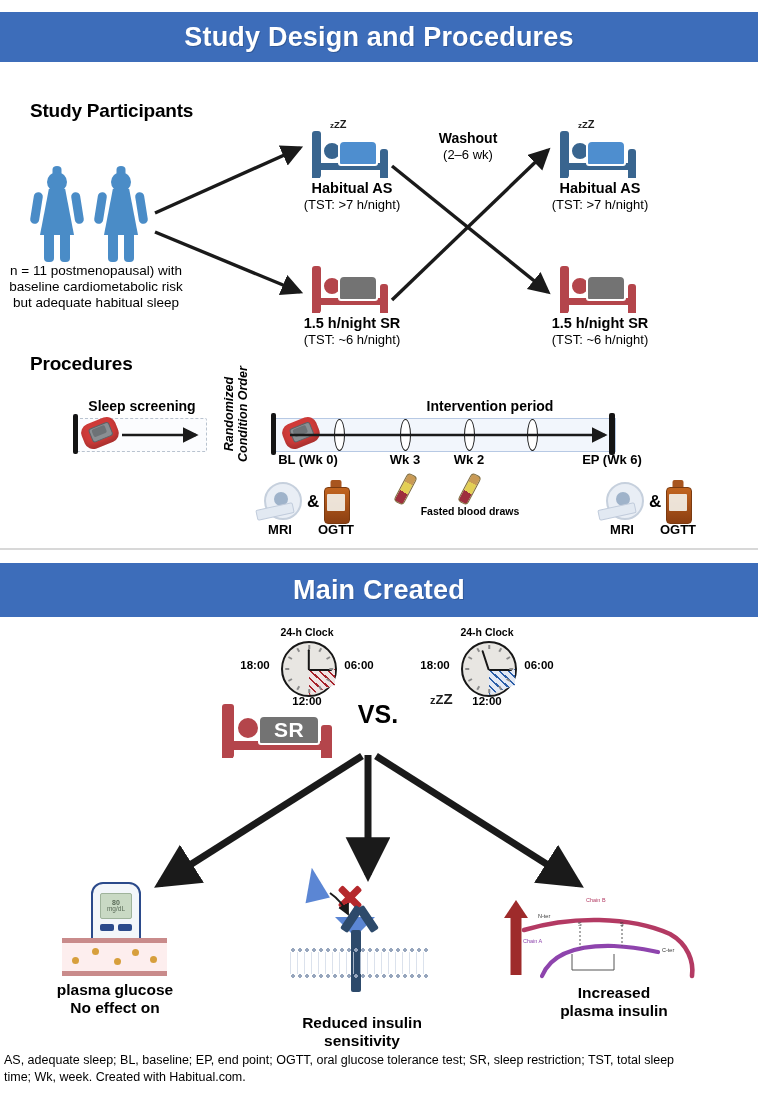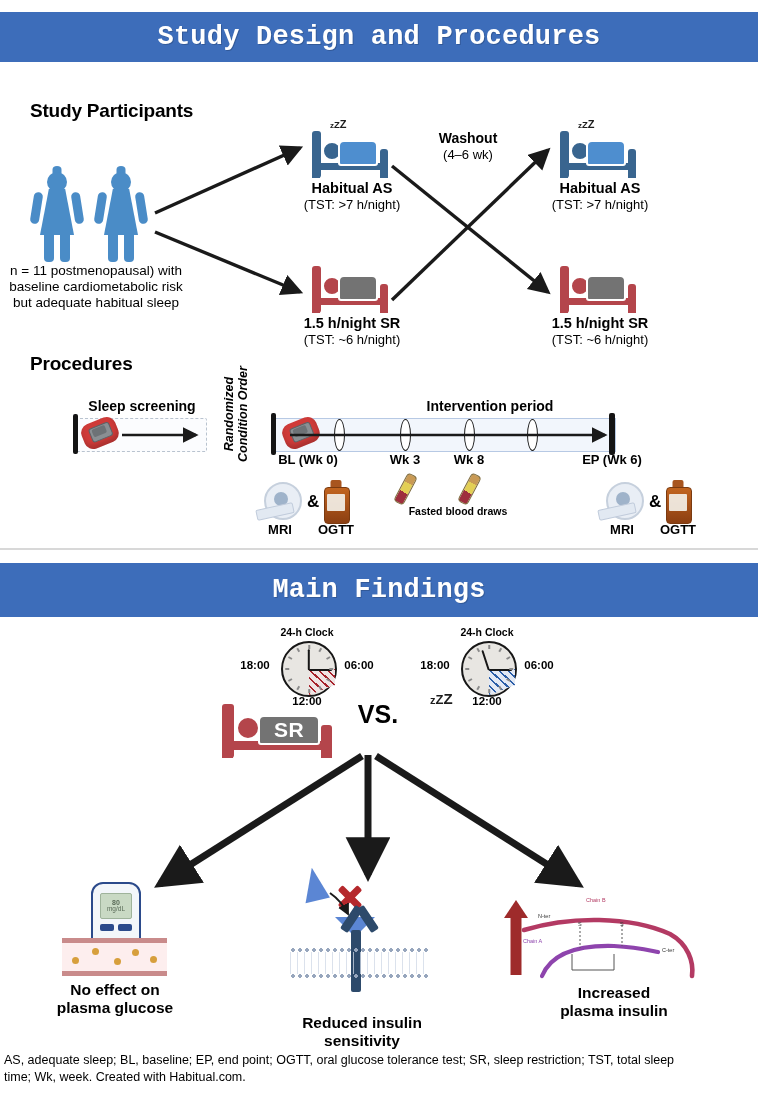--- a/index.html
+++ b/index.html
@@ -2,21 +2,21 @@
 <html><head>
 <meta charset="utf-8">
 <style>
   html,body{margin:0;padding:0;background:#fff;}
   body{width:758px;height:1096px;font-family:"Liberation Sans",sans-serif;color:#000;position:relative;overflow:hidden;}
   .page{position:relative;width:758px;height:1096px;}
 
   
   .banner{position:absolute;left:0;width:758px;background:#3d6dba;color:#fff;
           display:flex;align-items:center;justify-content:center;}
-  .banner span{font-family:Liberation Mono, monospace;font-weight:bold;font-size:27px;
+  .banner span{font-family:Liberation Sans, sans-serif;font-weight:bold;font-size:27px;
                letter-spacing:.2px;text-shadow:1px 1px 0 rgba(0,0,0,.18);}
   #banner-study{top:12px;height:50px;}
   #banner-findings{top:563px;height:54px;}
   .divider{position:absolute;left:0;width:758px;height:2px;background:#d8d8d8;}
 
   
   .sec-head{position:absolute;font-size:19px;font-weight:bold;letter-spacing:-.2px;}
 
   
   .lbl{position:absolute;text-align:center;line-height:1.18;}
@@ -170,21 +170,21 @@
   </div>
 
   <div class="lbl" style="left:6px;top:263px;width:180px;font-size:13.5px;">
     <div>n = 11 postmenopausal) with</div>
     <div>baseline cardiometabolic risk</div>
     <div>but adequate habitual sleep</div>
   </div>
 
   <div class="lbl" style="left:398px;top:130px;width:140px;font-size:14px;">
     <div class="b">Washout</div>
-    <div style="font-size:13px;">(4–6 wk)</div>
+    <div style="font-size:13px;">(2–6 wk)</div>
   </div>
 
   <div class="bed bed-blue" style="left:312px;top:131px;width:76px;height:47px;">
     <div class="hb"></div>
       <div class="fb"></div>
       <div class="base"></div>
     <div class="legL"></div>
       <div class="legR"></div>
       <div class="pillow"></div>
       <div class="mat"></div>
@@ -267,26 +267,26 @@
   <div class="tick" style="left:464px;top:419px;width:9px;height:30px;"></div>
   <div class="tick" style="left:527px;top:419px;width:9px;height:30px;"></div>
   <div class="acti" style="left:283px;top:420px;width:36px;height:26px;">
     <div class="band"></div>
       <div class="face"></div>
       <div class="face2"></div>
   </div>
 
   <div class="lbl b" style="left:258px;top:452px;width:100px;font-size:13px;">BL (Wk 0)</div>
   <div class="lbl b" style="left:375px;top:452px;width:60px;font-size:13px;">Wk 3</div>
-  <div class="lbl b" style="left:439px;top:452px;width:60px;font-size:13px;">Wk 8</div>
+  <div class="lbl b" style="left:439px;top:452px;width:60px;font-size:13px;">Wk 2</div>
   <div class="lbl b" style="left:562px;top:452px;width:100px;font-size:13px;">EP (Wk 6)</div>
 
   <div class="tube" style="left:400px;top:473px;"></div>
   <div class="tube" style="left:464px;top:473px;"></div>
-  <div class="lbl b" style="left:378px;top:505px;width:160px;font-size:10.5px;">Fasted blood draws</div>
+  <div class="lbl b" style="left:390px;top:505px;width:160px;font-size:10.5px;">Fasted blood draws</div>
 
   <div class="mri" style="left:256px;top:482px;width:50px;height:38px;">
     <div class="ring"></div>
       <div class="hole"></div>
       <div class="bedrail"></div>
   </div>
   <div class="amp" style="left:307px;top:492px;">&amp;</div>
   <div class="ogtt" style="left:324px;top:480px;width:24px;height:42px;">
     <div class="neck"></div>
       <div class="body2"></div>
@@ -305,21 +305,21 @@
     <div class="neck"></div>
       <div class="body2"></div>
       <div class="lbl2"></div>
   </div>
   <div class="lbl b" style="left:594px;top:522px;width:56px;font-size:13px;">MRI</div>
   <div class="lbl b" style="left:650px;top:522px;width:56px;font-size:13px;">OGTT</div>
 
   <div class="divider" style="top:548px;"></div>
 
   <div class="banner" id="banner-findings">
-    <span>Main Findings</span>
+    <span>Main Created</span>
   </div>
 
   <div class="lbl b" style="left:252px;top:626px;width:110px;font-size:10.5px;">24-h Clock</div>
   <div class="clock" style="left:281px;top:641px;">
     <div class="wedge">
       <i style="background:
          repeating-linear-gradient(42deg,#a7222b 0 1.6px,transparent 1.6px 6px),#efe4e4;
          clip-path:polygon(0 100%,0 0,100% 0,100% 62%);"></i>
     </div>
     <div class="hand" style="left:50%;top:50%;width:21px;height:2.4px;transform:rotate(-90deg);"></div>
@@ -395,22 +395,22 @@
       <div class="strip"></div>
   </div>
   <div class="vessel" style="left:62px;top:938px;width:105px;height:28px;">
     <div class="dot" style="left:10px;top:14px;"></div>
     <div class="dot" style="left:30px;top:5px;"></div>
     <div class="dot" style="left:52px;top:15px;"></div>
     <div class="dot" style="left:70px;top:6px;"></div>
     <div class="dot" style="left:88px;top:13px;"></div>
   </div>
   <div class="lbl b" style="left:20px;top:981px;width:190px;font-size:15.5px;">
+    <div>plasma glucose</div>
     <div>No effect on</div>
-    <div>plasma glucose</div>
   </div>
 
   <div class="tri" style="left:302px;top:876px;
        border-left:26px solid transparent;border-right:10px solid transparent;
        border-bottom:23px solid #5b86d4;transform:rotate(100deg);"></div>
   <div class="xmark" style="left:336px;top:884px;width:28px;height:28px;">
     <i style="transform:rotate(45deg);"></i>
     <i style="transform:rotate(-45deg);"></i>
   </div>
   <div class="tri" style="left:335px;top:917px;

